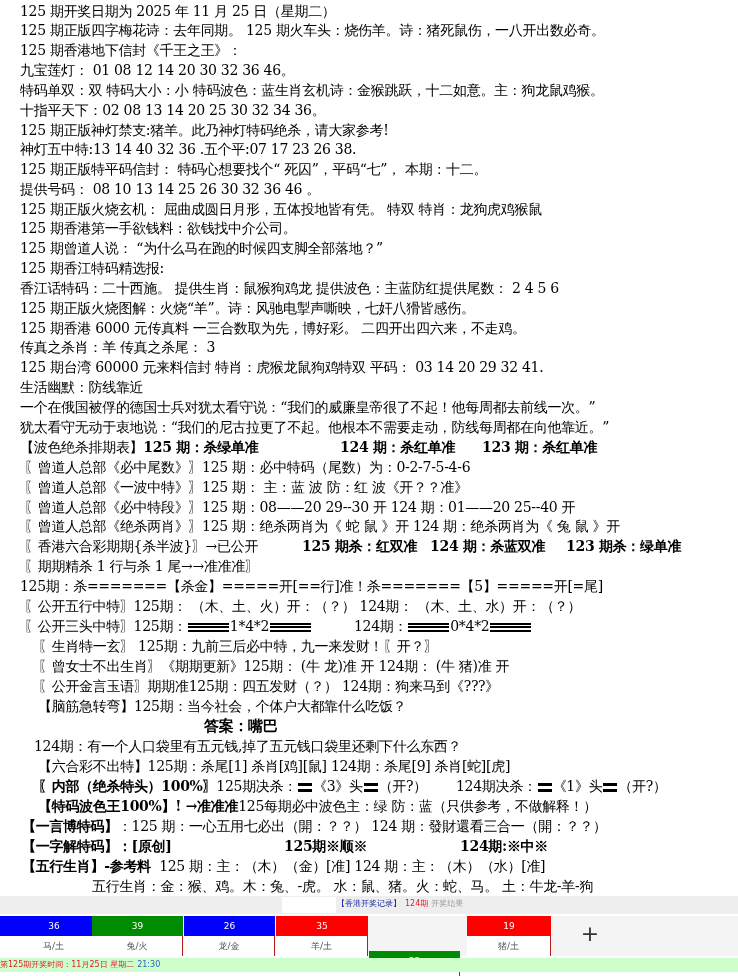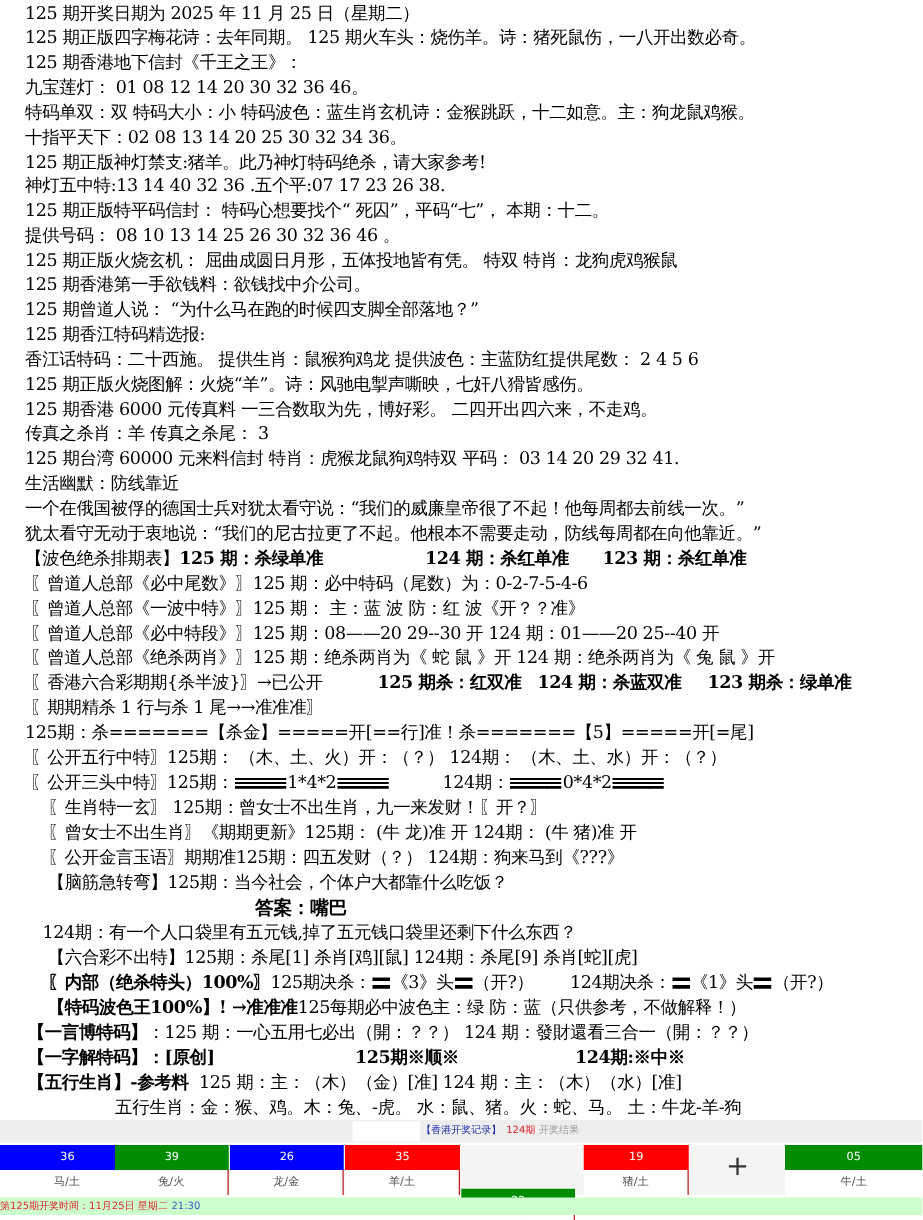--- a/index.html
+++ b/index.html
@@ -82,21 +82,21 @@
   </div>
   <div class="ln" style="left:24px;top:556px;">〖期期精杀 1 行与杀 1 尾→→准准准〗</div>
 
   <div class="ln" style="left:20px;top:576px;">125期：杀=======【杀金】=====开[==行]准！杀=======【5】=====开[=尾]</div>
   <div class="ln" style="left:24px;top:596px;">〖公开五行中特〗125期：  （木、土、火）开：（？）   124期：  （木、土、水）开：（？）</div>
   <div class="ln" style="left:24px;top:616px;">
     <span>〖公开三头中特〗125期：</span><span class="bar bar3"></span><span class="bar bar3" style="width:12px;margin-left:-2px"></span><span>1*4*2</span><span class="bar bar3"></span><span class="bar bar3" style="width:12px;margin-left:-2px"></span>
     <span style="position:absolute;left:330px;"><span>124期：</span><span class="bar bar3"></span><span class="bar bar3" style="width:12px;margin-left:-2px"></span><span>0*4*2</span><span class="bar bar3"></span><span class="bar bar3" style="width:12px;margin-left:-2px"></span></span>
   </div>
 
-  <div class="ln" style="left:38px;top:636px;">〖生肖特一玄〗 125期：曾女士不出生肖，九一来发财！〖开？〗</div>
+  <div class="ln" style="left:38px;top:636px;">〖生肖特一玄〗 125期：九前三后必中特，九一来发财！〖开？〗</div>
   <div class="ln" style="left:38px;top:656px;">〖曾女士不出生肖〗《期期更新》125期：  (牛 龙)准 开         124期：  (牛 猪)准   开</div>
   <div class="ln" style="left:38px;top:676px;">〖公开金言玉语〗期期准125期：四五发财（？）        124期：狗来马到《???》</div>
   <div class="ln" style="left:38px;top:696px;">【脑筋急转弯】125期：当今社会，个体户大都靠什么吃饭？</div>
   <div class="ln b" style="left:204px;top:716px;font-size:15px;">答案：嘴巴</div>
   <div class="ln" style="left:34px;top:736px;">124期：有一个人口袋里有五元钱,掉了五元钱口袋里还剩下什么东西？</div>
   <div class="ln" style="left:38px;top:756px;">【六合彩不出特】125期：杀尾[1] 杀肖[鸡][鼠]           124期：杀尾[9] 杀肖[蛇][虎]</div>
 
   <div class="ln" style="left:38px;top:776px;">
     <span class="b">〖内部（绝杀特头）100%〗</span><span>125期决杀：</span><span class="bar bar2"></span><span>《3》头</span><span class="bar bar2"></span><span>（开?）</span>
     <span style="position:absolute;left:418px;"><span>124期决杀：</span><span class="bar bar2"></span><span>《1》头</span><span class="bar bar2"></span><span>（开?）</span></span>
@@ -145,21 +145,17 @@
   </div>
   <div class="cell" style="left:369px;width:91px;margin-top:35px;">
     <div class="num" style="background:#008c00;">33</div>
     <div class="zod">鸡/金</div>
   </div>
   <div class="cell" style="left:467px;width:84px;">
     <div class="num" style="background:#ff0000;">19</div>
     <div class="zod">猪/土</div>
   </div>
   <div class="plus">+</div>
-  <div class="cell" style="left:628px;width:110px;">
-    <div class="num" style="background:#008c00;">05</div>
-    <div class="zod" style="border-right:none;">牛/土</div>
-  </div>
 </div>
 
 <div class="status">
   <span class="red">第125期开奖时间：11月25日 星期二</span><span class="blue">21:30</span>
 </div>
 
 </body></html>

